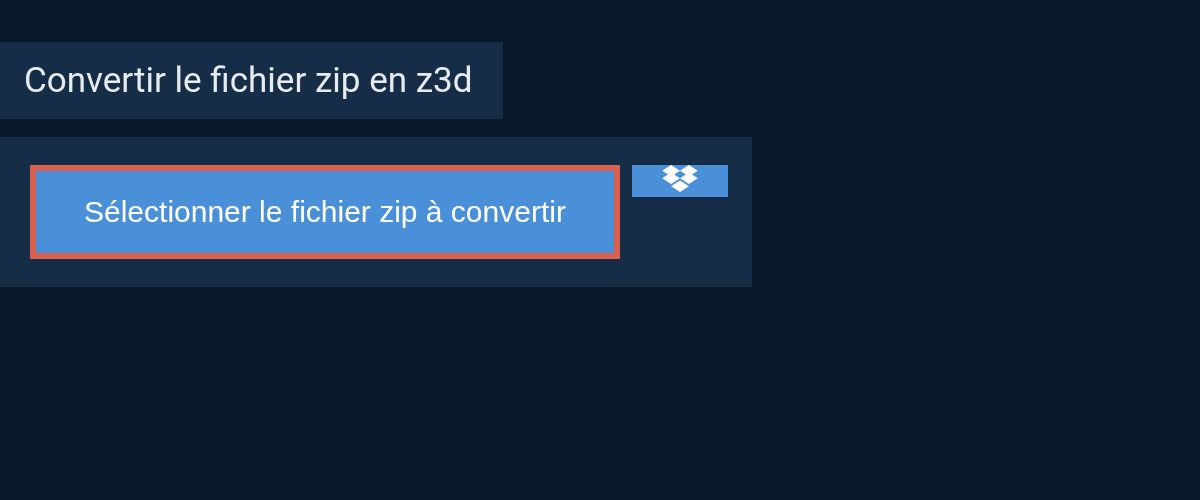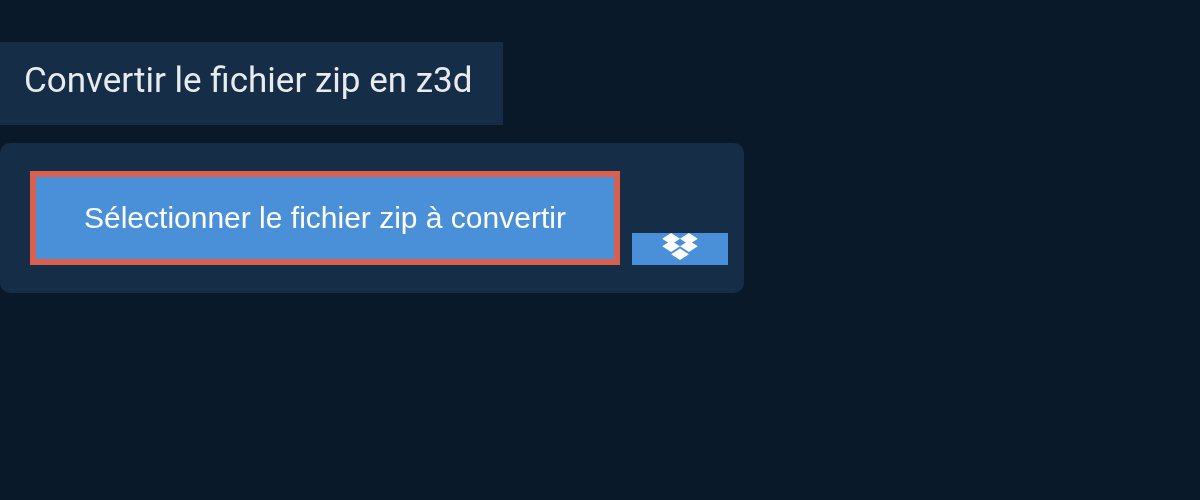--- a/index.html
+++ b/index.html
@@ -13,36 +13,35 @@
       background-color: #0a1929;
       font-family: -apple-system, BlinkMacSystemFont, "Segoe UI", Roboto, Helvetica, Arial, sans-serif;
       overflow: hidden;
     }
     .container {
       padding: 42px 0 0 0;
     }
     .title-bar {
       background-color: #152d47;
       display: inline-block;
-      padding: 18px 30px 24px 24px;
+      padding: 18px 30px 18px 24px;
       margin-left: 0;
     }
     .title-text {
       color: #e8ebed;
       font-size: 35px;
       font-weight: 400;
     }
     .button-panel {
       background-color: #152d47;
       margin-top: 18px;
-      padding: 28px 16px 28px 30px;
+      padding: 28px 24px 28px 30px;
       display: inline-flex;
       gap: 12px;
-      align-items: flex-end;
-      border-radius: 10px;
+      align-items: flex-start;
     }
     .select-button {
       background-color: #4a90d9;
       border: 6px solid #d9604f;
       color: #ffffff;
       font-size: 30px;
       font-weight: 400;
       padding: 24px 48px;
       cursor: pointer;
       display: flex;

